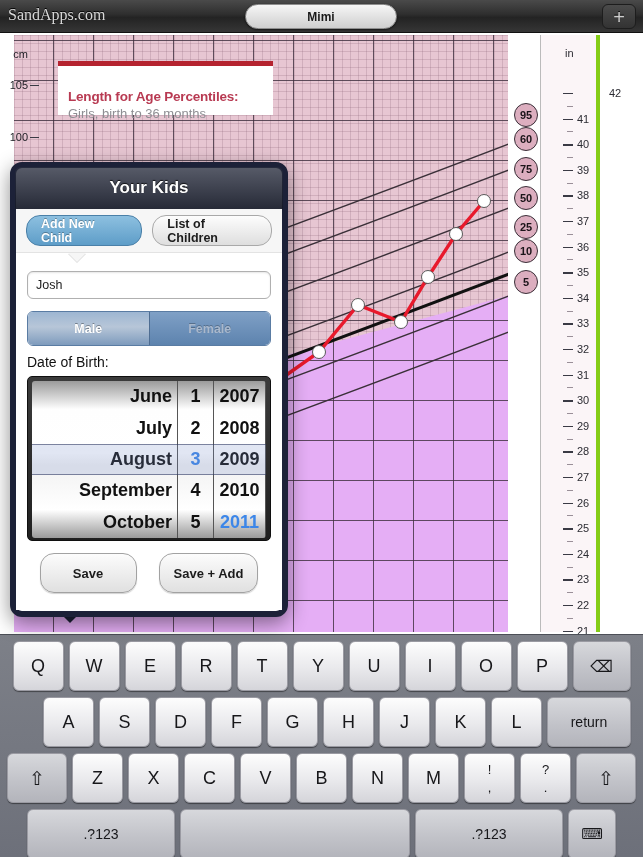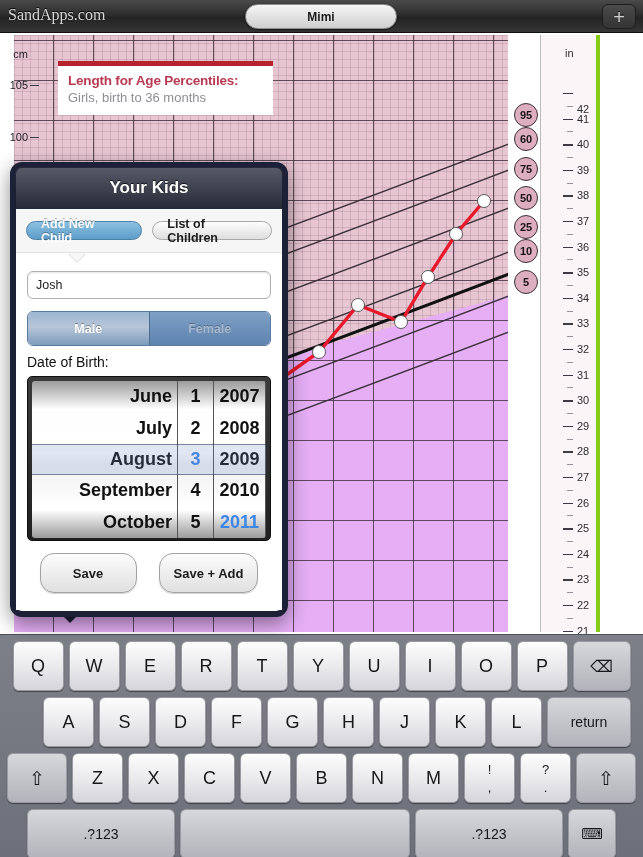--- a/index.html
+++ b/index.html
@@ -85,21 +85,21 @@
   }
   .cmlab {
     position: absolute; font-size: 11px; color: #1d1d23; text-align: right;
     width: 28px; transform: translateY(-50%);
   }
   .cmtick { position: absolute; left: 30px; width: 9px; height: 1.3px; background: #3a3a44; }
 
   .titlecard {
     position: absolute; left: 58px; top: 28px; width: 215px; height: 54px;
     background: #fff; border-top: 5px solid #b5232f;
-    padding: 7px 9px 0 10px;
+    padding: 23px 9px 0 10px;
   }
   .titlecard .t1 { font-size: 13.5px; font-weight: bold; color: #b83a52; letter-spacing: -.2px; }
   .titlecard .t2 { font-size: 13px; color: #8e8e93; margin-top: 2px; }
 
   .badge {
     position: absolute; width: 24px; height: 24px; border-radius: 50%;
     background: #dcaebf; border: 1.6px solid #3b3039;
     display: flex; align-items: center; justify-content: center;
     font-size: 11px; font-weight: bold; color: #1b1419;
   }
@@ -126,21 +126,21 @@
     color: #fff; font-size: 17px; font-weight: bold;
     text-shadow: 0 -1px 1px rgba(0,0,0,.8);
   }
   .modal-body { background: #fff; height: 401px; position: relative; }
   .tabstrip {
     height: 44px; background: #f6f6f6;
     display: flex; align-items: center; gap: 10px; padding: 0 10px;
     border-bottom: 1px solid #e3e3e3;
   }
   .pill {
-    height: 19px; border-radius: 14px; padding: 0 14px;
+    height: 31px; border-radius: 14px; padding: 0 14px;
     display: flex; align-items: center; justify-content: center;
     font-size: 12.5px; font-weight: bold;
   }
   .pill.sel {
     background: linear-gradient(to bottom, #8dc0e0, #5e9dc8);
     border: 1px solid #4a80a8; color: #fff; text-shadow: 0 -1px 0 rgba(0,0,0,.3);
   }
   .pill.unsel {
     background: linear-gradient(to bottom, #fdfdfd, #dedede);
     border: 1px solid #a9a9a9; color: #1c1c1c;
@@ -326,21 +326,21 @@
       <div class="badge" style="left:514px;top:182px">25</div>
       <div class="badge" style="left:514px;top:206px">10</div>
       <div class="badge" style="left:514px;top:237px">5</div>
     </div>
 
     <div class="axisbox" style="left:540px;top:2px;height:597px;width:60px">
       <div style="position:absolute;left:24px;top:12px;font-size:11px;color:#2c2c33">in</div>
       <div id="in-ticks">
           <div class="tick" style="top: 58px;"></div>
           <div class="tickmid" style="top: 70.8px;"></div>
-          <div class="ticklab" style="top: 74px;">42</div>
+          <div class="ticklab" style="top: 58px; margin-left: 32px;">42</div>
           <div class="tick" style="top: 83.6px;"></div>
           <div class="tickmid" style="top: 96.4px;"></div>
           <div class="ticklab" style="top: 83.6px;">41</div>
           <div class="tick" style="top: 109.2px;"></div>
           <div class="tickmid" style="top: 122px;"></div>
           <div class="ticklab" style="top: 109.2px;">40</div>
           <div class="tick" style="top: 134.8px;"></div>
           <div class="tickmid" style="top: 147.6px;"></div>
           <div class="ticklab" style="top: 134.8px;">39</div>
           <div class="tick" style="top: 160.4px;"></div>

